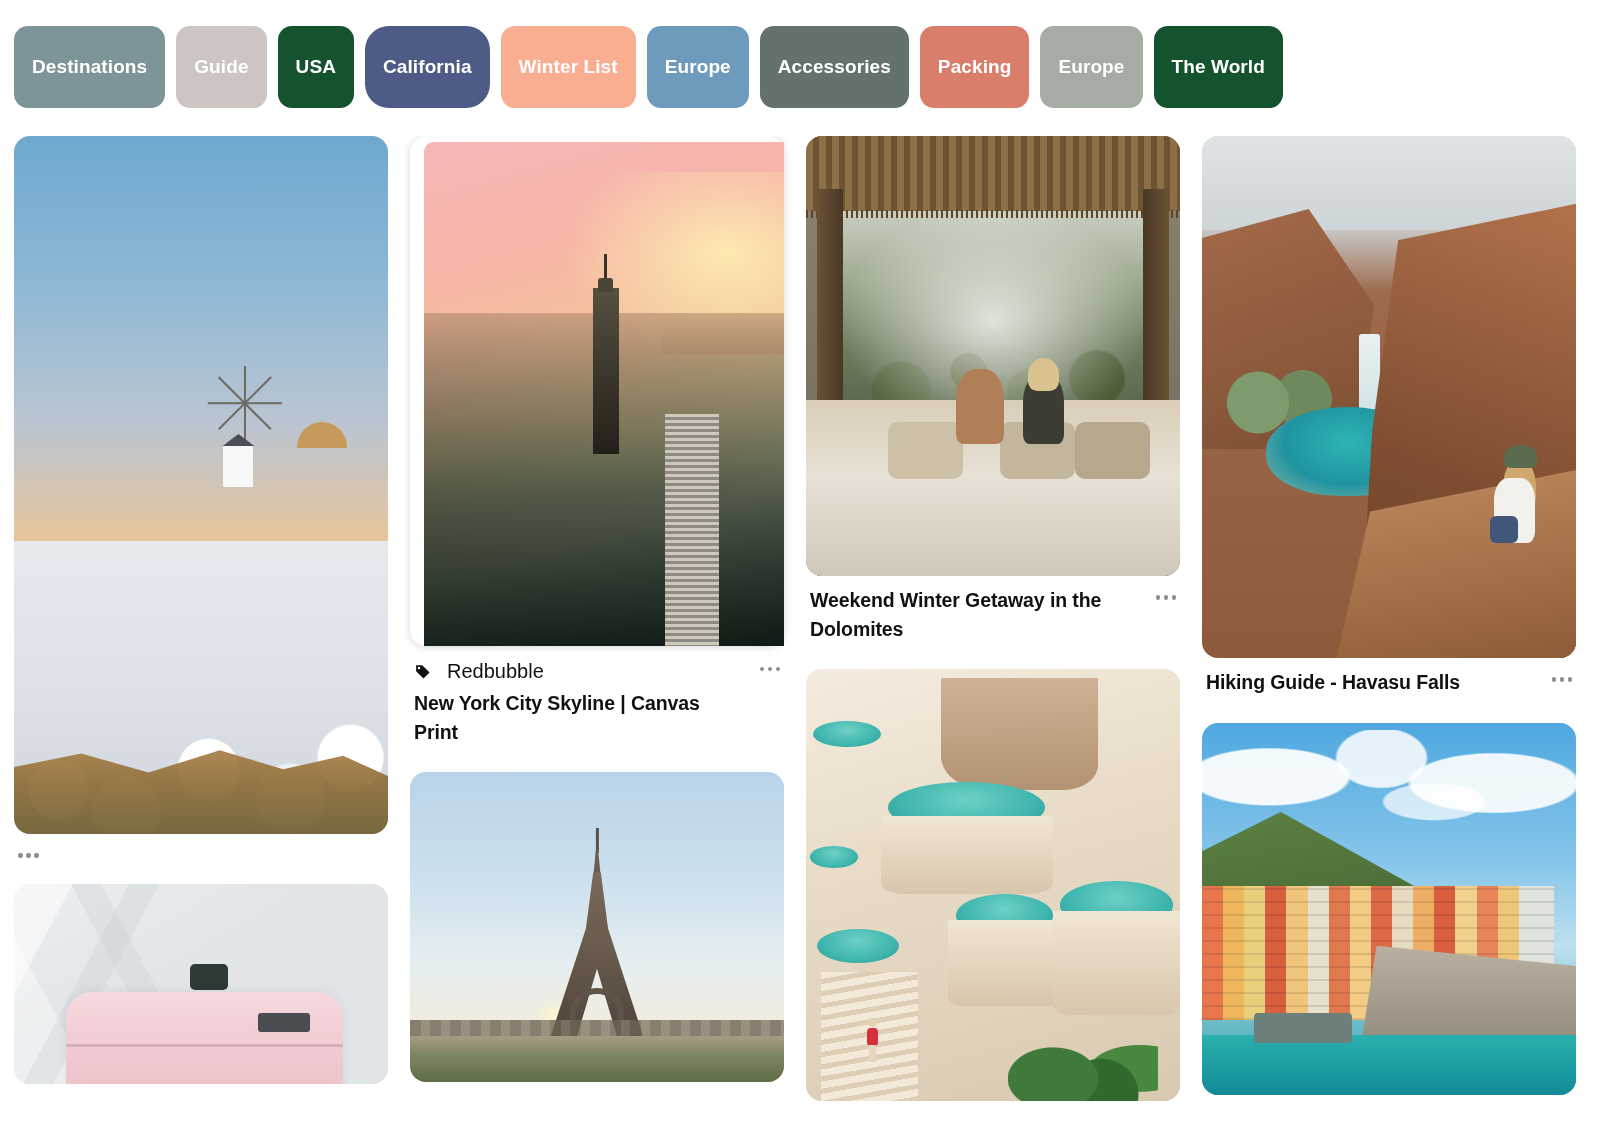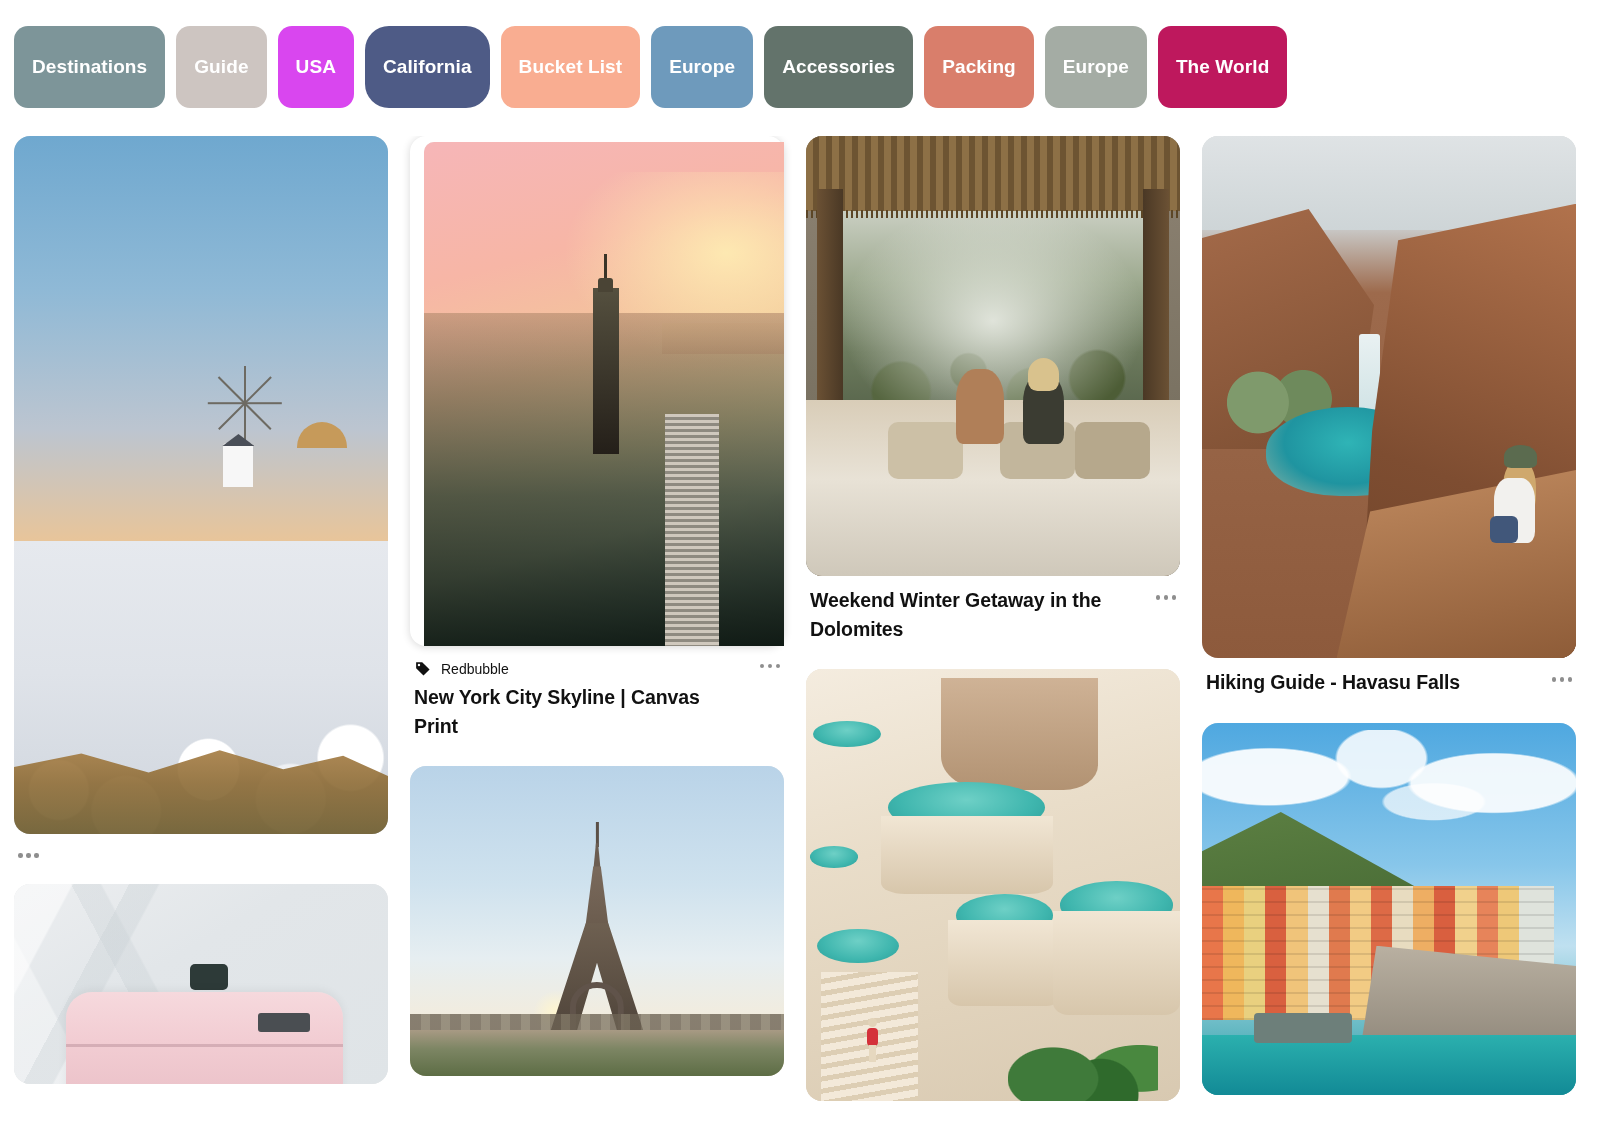--- a/index.html
+++ b/index.html
@@ -82,22 +82,22 @@
     font-size: 19.5px;
     font-weight: bold;
     color: #111111;
     line-height: 1.47;
     letter-spacing: -.1px;
     max-width: 300px;
   }
   .pin-source {
     display: flex;
     align-items: center;
-    gap: 10px;
-    font-size: 14px;
+    gap: 16px;
+    font-size: 20px;
     color: #111111;
     padding: 14px 4px 0 4px;
   }
   .src-row {
     display: flex;
     align-items: center;
     justify-content: space-between;
     padding-right: 4px;
   }
   .dots {
@@ -306,42 +306,42 @@
 </head>
 <body>
 
 <div class="cat-bar">
   <div class="cat-pill" style="background: rgb(125, 149, 153);">
     <span>Destinations</span>
   </div>
   <div class="cat-pill" style="background: rgb(205, 197, 193);">
     <span>Guide</span>
   </div>
-  <div class="cat-pill" style="background: #d946ef;">
+  <div class="cat-pill" style="background: #14532d;">
     <span>USA</span>
   </div>
   <div class="cat-pill" style="background: rgb(78, 91, 134); border-radius: 24px;">
     <span>California</span>
   </div>
   <div class="cat-pill" style="background: rgb(249, 173, 145);">
-    <span>Bucket List</span>
+    <span>Winter List</span>
   </div>
   <div class="cat-pill" style="background: rgb(110, 154, 188);">
     <span>Europe</span>
   </div>
   <div class="cat-pill" style="background: rgb(99, 115, 107);">
     <span>Accessories</span>
   </div>
   <div class="cat-pill" style="background: rgb(217, 126, 107);">
     <span>Packing</span>
   </div>
   <div class="cat-pill" style="background: rgb(164, 172, 164);">
     <span>Europe</span>
   </div>
-  <div class="cat-pill" style="background: #be185d; border-radius: 13px;">
+  <div class="cat-pill" style="background: #14532d;">
     <span>The World</span>
   </div>
 </div>
 
 <div class="board">
 
   <div class="col">
 
     <div class="pin">
       <div class="pin-img" style="height:698px;">

